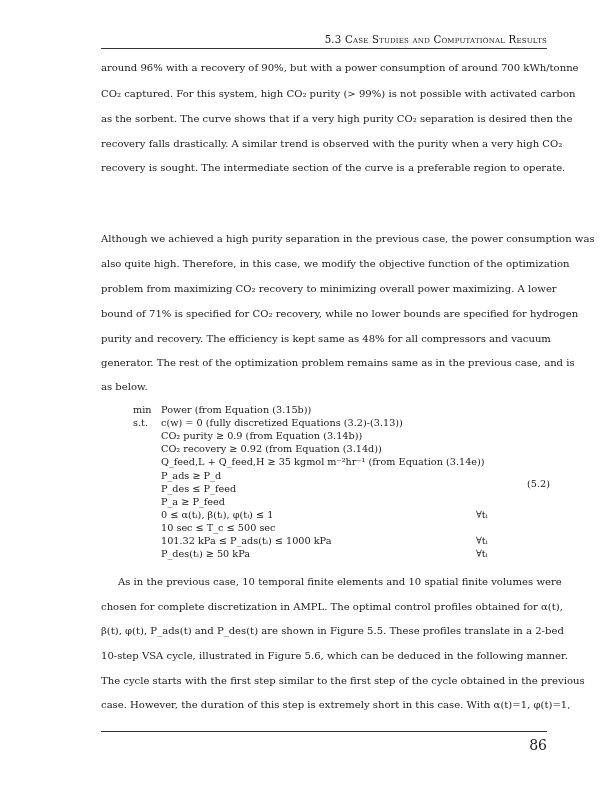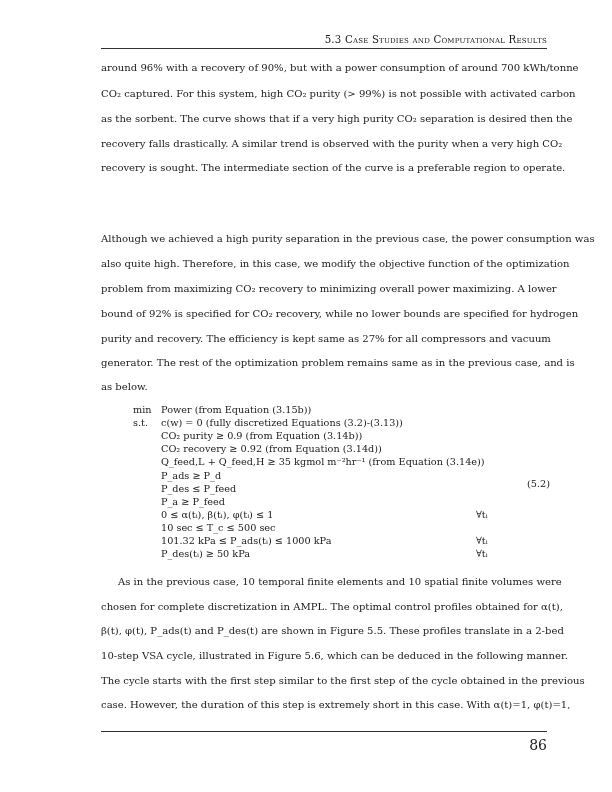--- a/index.html
+++ b/index.html
@@ -70,22 +70,22 @@
     <div class="line" style="top:113px;">as the sorbent. The curve shows that if a very high purity CO₂ separation is desired then the</div>
     <div class="line" style="top:138px;">recovery falls drastically. A similar trend is observed with the purity when a very high CO₂</div>
     <div class="line last" style="top:162px;">recovery is sought. The intermediate section of the curve is a preferable region to operate.</div>
   </div>
 
 
   <div class="textblock" style="top:0;">
     <div class="line" style="top:233px;">Although we achieved a high purity separation in the previous case, the power consumption was</div>
     <div class="line" style="top:258px;">also quite high. Therefore, in this case, we modify the objective function of the optimization</div>
     <div class="line" style="top:283px;">problem from maximizing CO₂ recovery to minimizing overall power maximizing. A lower</div>
-    <div class="line" style="top:308px;">bound of 92% is specified for CO₂ recovery, while no lower bounds are specified for hydrogen</div>
-    <div class="line" style="top:333px;">purity and recovery. The efficiency is kept same as 27% for all compressors and vacuum</div>
+    <div class="line" style="top:308px;">bound of 71% is specified for CO₂ recovery, while no lower bounds are specified for hydrogen</div>
+    <div class="line" style="top:333px;">purity and recovery. The efficiency is kept same as 48% for all compressors and vacuum</div>
     <div class="line" style="top:357px;">generator. The rest of the optimization problem remains same as in the previous case, and is</div>
     <div class="line last" style="top:381px;">as below.</div>
   </div>
 
   <div>
     <div class="eq" style="top:404px;">
       <span class="kw">min</span>
       <span class="body">Power (from Equation (3.15b))</span>
     </div>
     <div class="eq" style="top:417px;">

